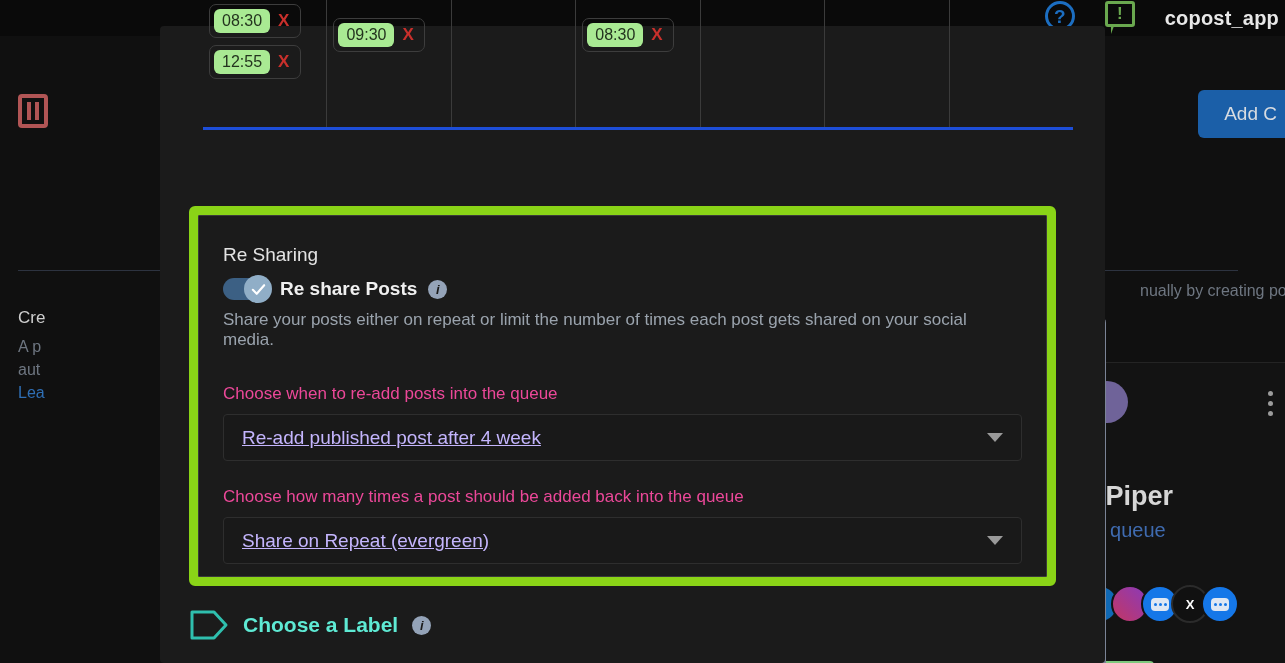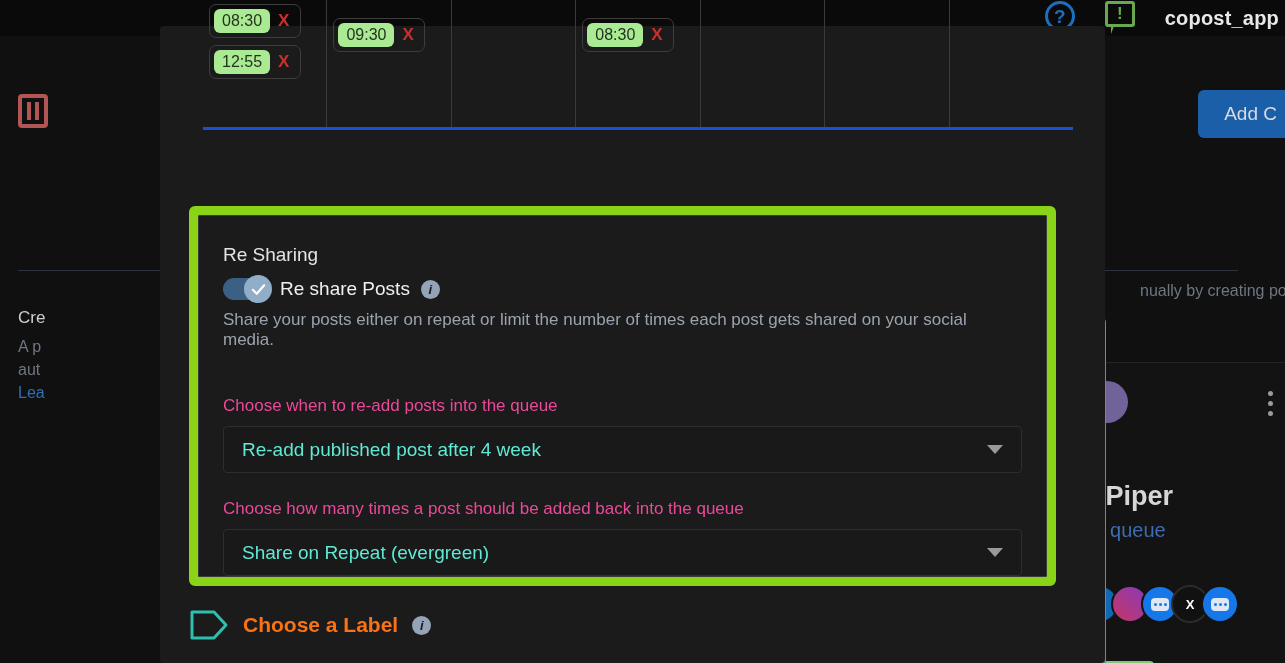--- a/index.html
+++ b/index.html
@@ -145,41 +145,41 @@
   .toggle-row { display: flex; align-items: center; gap: 11px; margin-bottom: 10px; }
   .toggle {
     width: 46px; height: 22px; border-radius: 11px; background: #3c6084; position: relative;
   }
   .toggle .knob {
     position: absolute; right: -3px; top: -3px; width: 28px; height: 28px;
     border-radius: 50%; background: #90aec7;
     display: flex; align-items: center; justify-content: center;
   }
   .toggle .knob svg { width: 17px; height: 17px; }
-  .toggle-label { color: #f0f0f0; font-size: 19px; font-weight: normal; }
+  .toggle-label { color: #f0f0f0; font-size: 19px; font-weight: bold; }
   .info-dot {
     width: 19px; height: 19px; border-radius: 50%; background: #94a3b8;
     color: #1b1b1b; font-size: 13px; font-weight: bold;
     display: flex; align-items: center; justify-content: center; font-style: italic;
   }
-  .section-desc { color: #9aa3ad; font-size: 17px; margin-bottom: 46px; }
+  .section-desc { color: #9aa3ad; font-size: 17px; margin-bottom: 34px; }
   .field-label { color: #ec4899; font-size: 17px; margin-bottom: 10px; }
   .select-box {
     background: #191919; border: 1px solid #2e2e2e; border-radius: 4px;
     height: 47px; display: flex; align-items: center; justify-content: space-between;
     padding: 0 18px; margin-bottom: 26px;
   }
-  .select-val { color: #5eead4; font-size: 19px; }
+  .select-val { color: #c4b5fd; font-size: 19px; text-decoration: underline; }
   .caret { width: 0; height: 0; border-left: 8px solid transparent; border-right: 8px solid transparent; border-top: 9px solid #9a9a9a; }
 
   
   .label-section { position: absolute; left: 29px; top: 478px; width: 867px; }
   .label-head { display: flex; align-items: center; gap: 14px; }
   .tag-icon svg { display: block; }
-  .label-title { color: #f97316; font-size: 21px; font-weight: bold; }
+  .label-title { color: #5eead4; font-size: 21px; font-weight: bold; }
 </style>
 </head>
 <body>
 
 <div id="root">
 
   <div class="bg-layer">
 
     <div class="topbar">
       <div class="topbar-icon">

